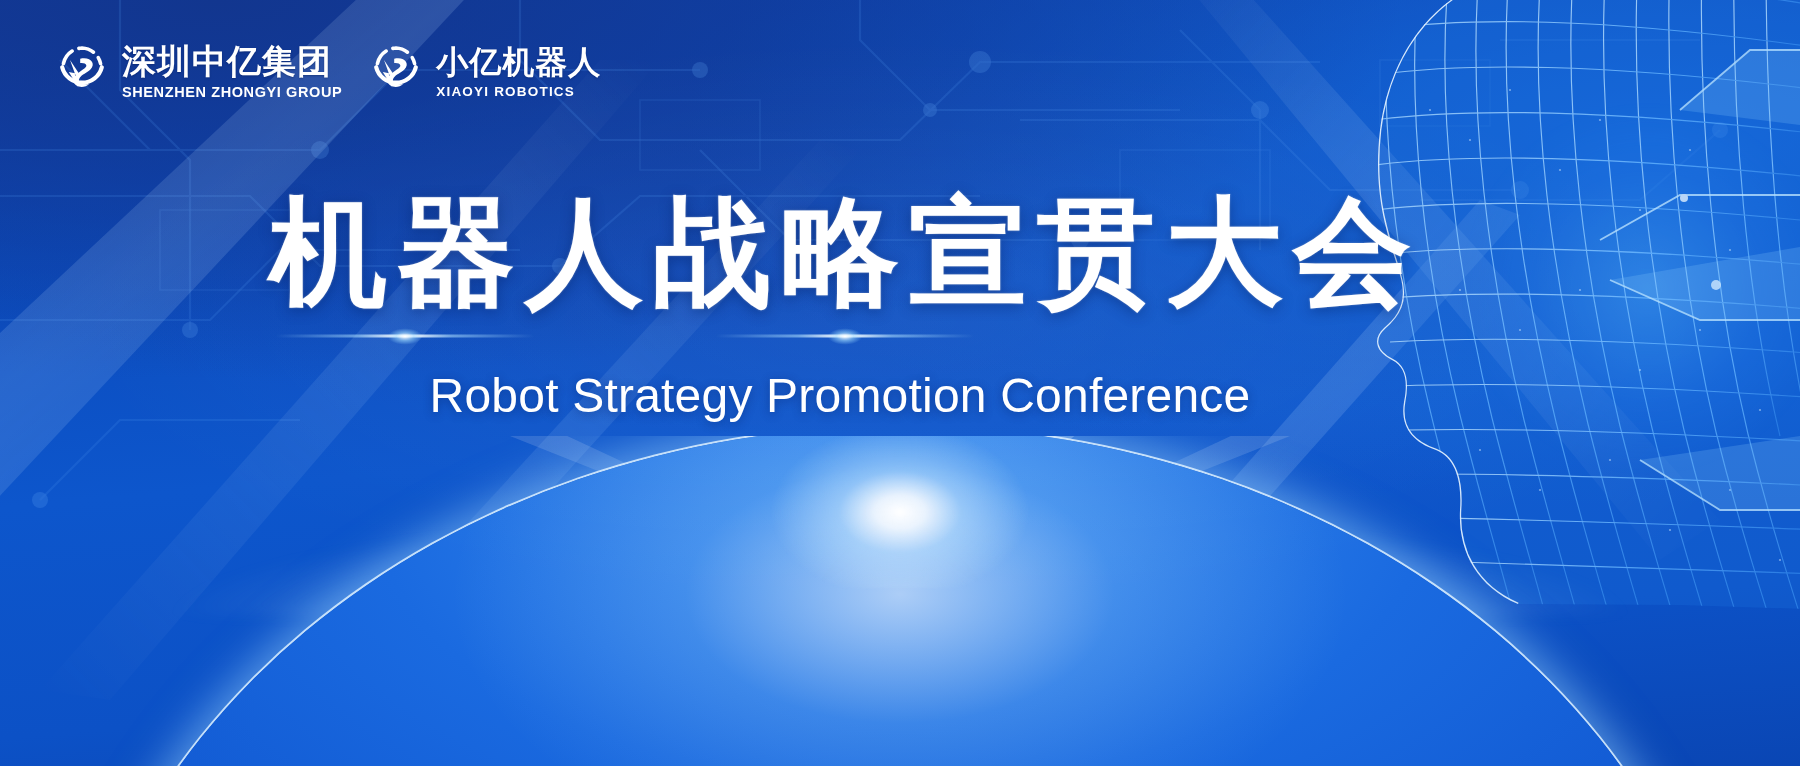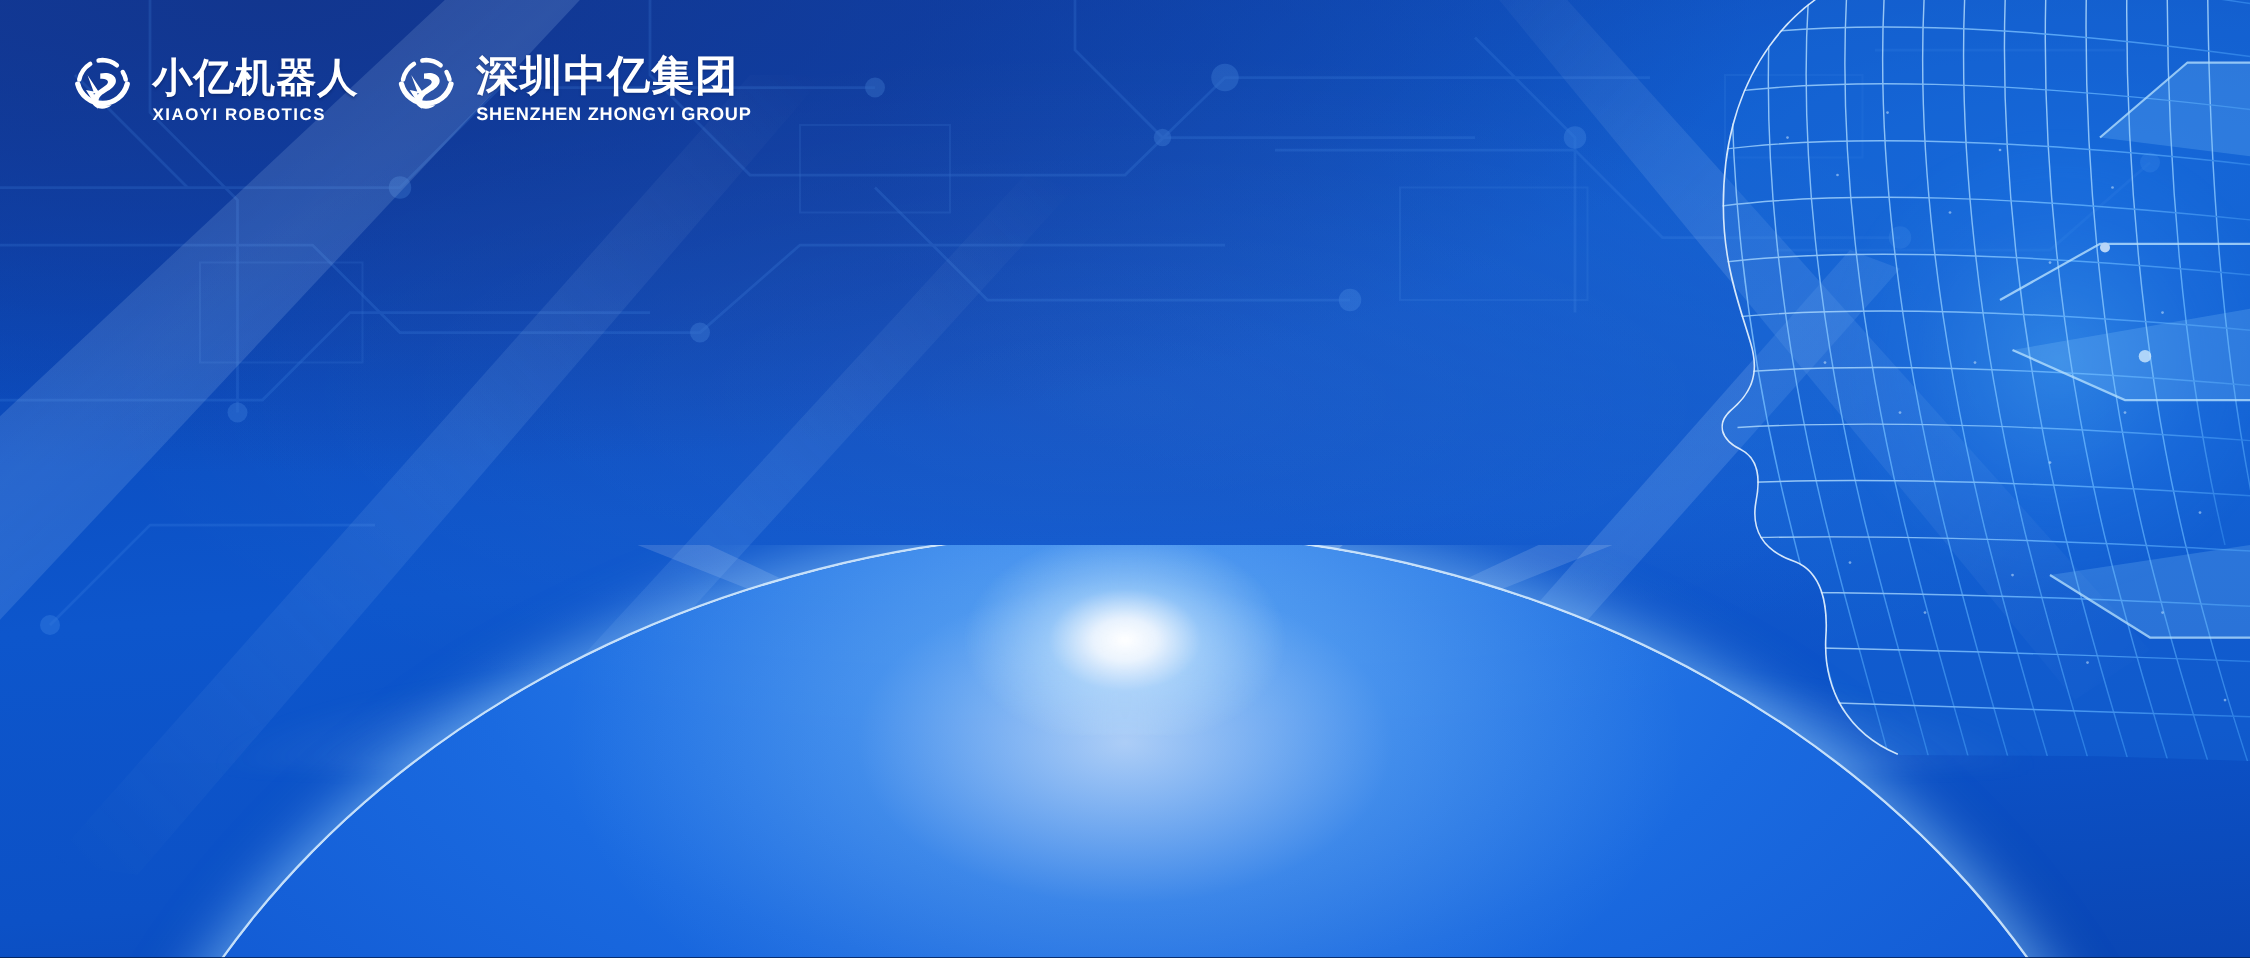--- a/index.html
+++ b/index.html
@@ -407,46 +407,54 @@
         </g>
       </svg>
     </div>
     <div class="sun"></div>
   </div>
 
   <div class="bg-vign"></div>
 
   <div class="logos">
 
-    <div class="logo logo2">
-      <svg class="logo-mark" viewBox="0 0 100 100">
-        <path d="M17 42 A34 34 0 0 0 83 42" fill="none" stroke="#fff" stroke-width="7" stroke-linecap="round"></path>
-        <path d="M19 36 A33 33 0 0 1 50 10 A33 33 0 0 1 81 36" fill="none" stroke="#fff" stroke-width="6" stroke-linecap="round" stroke-dasharray="26 12"></path>
-        <path d="M30 30 L38 52 L28 50 L44 76 L38 54 L48 57 Z" fill="#fff"></path>
-        <path d="M47 28 C 64 24, 74 36, 64 46 C 58 52, 50 54, 46 60 C 42 66, 48 72, 62 70
-                 C 54 78, 38 76, 36 66 C 34 56, 46 50, 54 44 C 60 40, 58 34, 47 35 Z" fill="#fff"></path>
-      </svg>
-      <div class="logo-text">
-        <div class="logo-cn">小亿机器人</div>
-        <div class="logo-en">XIAOYI ROBOTICS</div>
-      </div>
-    </div>
-
     <div class="logo logo1">
       <svg class="logo-mark" viewBox="0 0 100 100">
         <path d="M50 6 A44 44 0 1 0 50 94 A44 44 0 1 0 50 6 Z
                  M50 14 A36 36 0 1 1 50 86 A36 36 0 1 1 50 14 Z" fill="#ffffff" opacity="0"></path>
         <path d="M17 42 A34 34 0 0 0 83 42" fill="none" stroke="#fff" stroke-width="7" stroke-linecap="round"></path>
         <path d="M19 36 A33 33 0 0 1 50 10 A33 33 0 0 1 81 36" fill="none" stroke="#fff" stroke-width="6" stroke-linecap="round" stroke-dasharray="26 12"></path>
         <path d="M30 30 L38 52 L28 50 L44 76 L38 54 L48 57 Z" fill="#fff"></path>
         <path d="M47 28 C 64 24, 74 36, 64 46 C 58 52, 50 54, 46 60 C 42 66, 48 72, 62 70
                  C 54 78, 38 76, 36 66 C 34 56, 46 50, 54 44 C 60 40, 58 34, 47 35 Z" fill="#fff"></path>
       </svg>
       <div class="logo-text">
         <div class="logo-cn">深圳中亿集团</div>
         <div class="logo-en">SHENZHEN ZHONGYI GROUP</div>
       </div>
     </div>
 
+    <div class="logo logo2">
+      <svg class="logo-mark" viewBox="0 0 100 100">
+        <path d="M17 42 A34 34 0 0 0 83 42" fill="none" stroke="#fff" stroke-width="7" stroke-linecap="round"></path>
+        <path d="M19 36 A33 33 0 0 1 50 10 A33 33 0 0 1 81 36" fill="none" stroke="#fff" stroke-width="6" stroke-linecap="round" stroke-dasharray="26 12"></path>
+        <path d="M30 30 L38 52 L28 50 L44 76 L38 54 L48 57 Z" fill="#fff"></path>
+        <path d="M47 28 C 64 24, 74 36, 64 46 C 58 52, 50 54, 46 60 C 42 66, 48 72, 62 70
+                 C 54 78, 38 76, 36 66 C 34 56, 46 50, 54 44 C 60 40, 58 34, 47 35 Z" fill="#fff"></path>
+      </svg>
+      <div class="logo-text">
+        <div class="logo-cn">小亿机器人</div>
+        <div class="logo-en">XIAOYI ROBOTICS</div>
+      </div>
+    </div>
+
   </div>
 
+  <div class="titleblock">
+    <div class="title-cn">机器人战略宣贯大会</div>
+    <div class="dividers">
+      <div class="divider d1"></div>
+      <div class="divider d2"></div>
+    </div>
+    <div class="title-en">Robot Strategy Promotion Conference</div>
+  </div>
 
 </div>
 
 </body></html>

